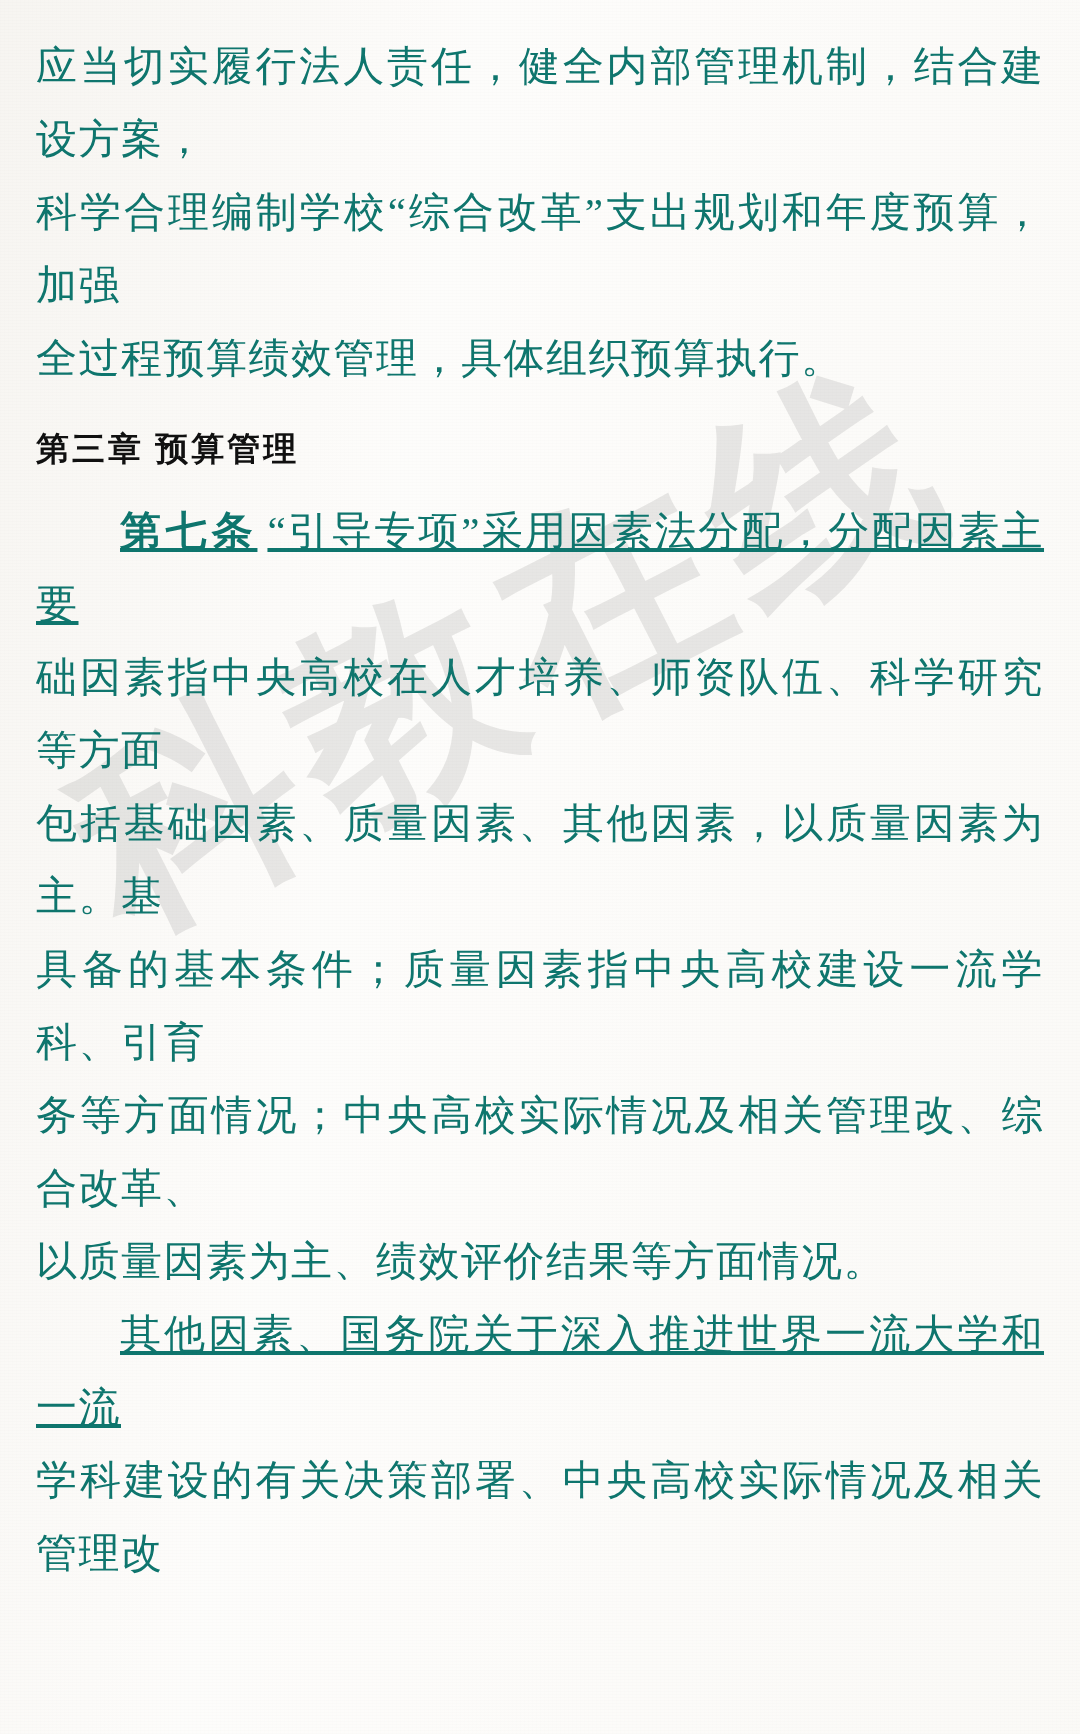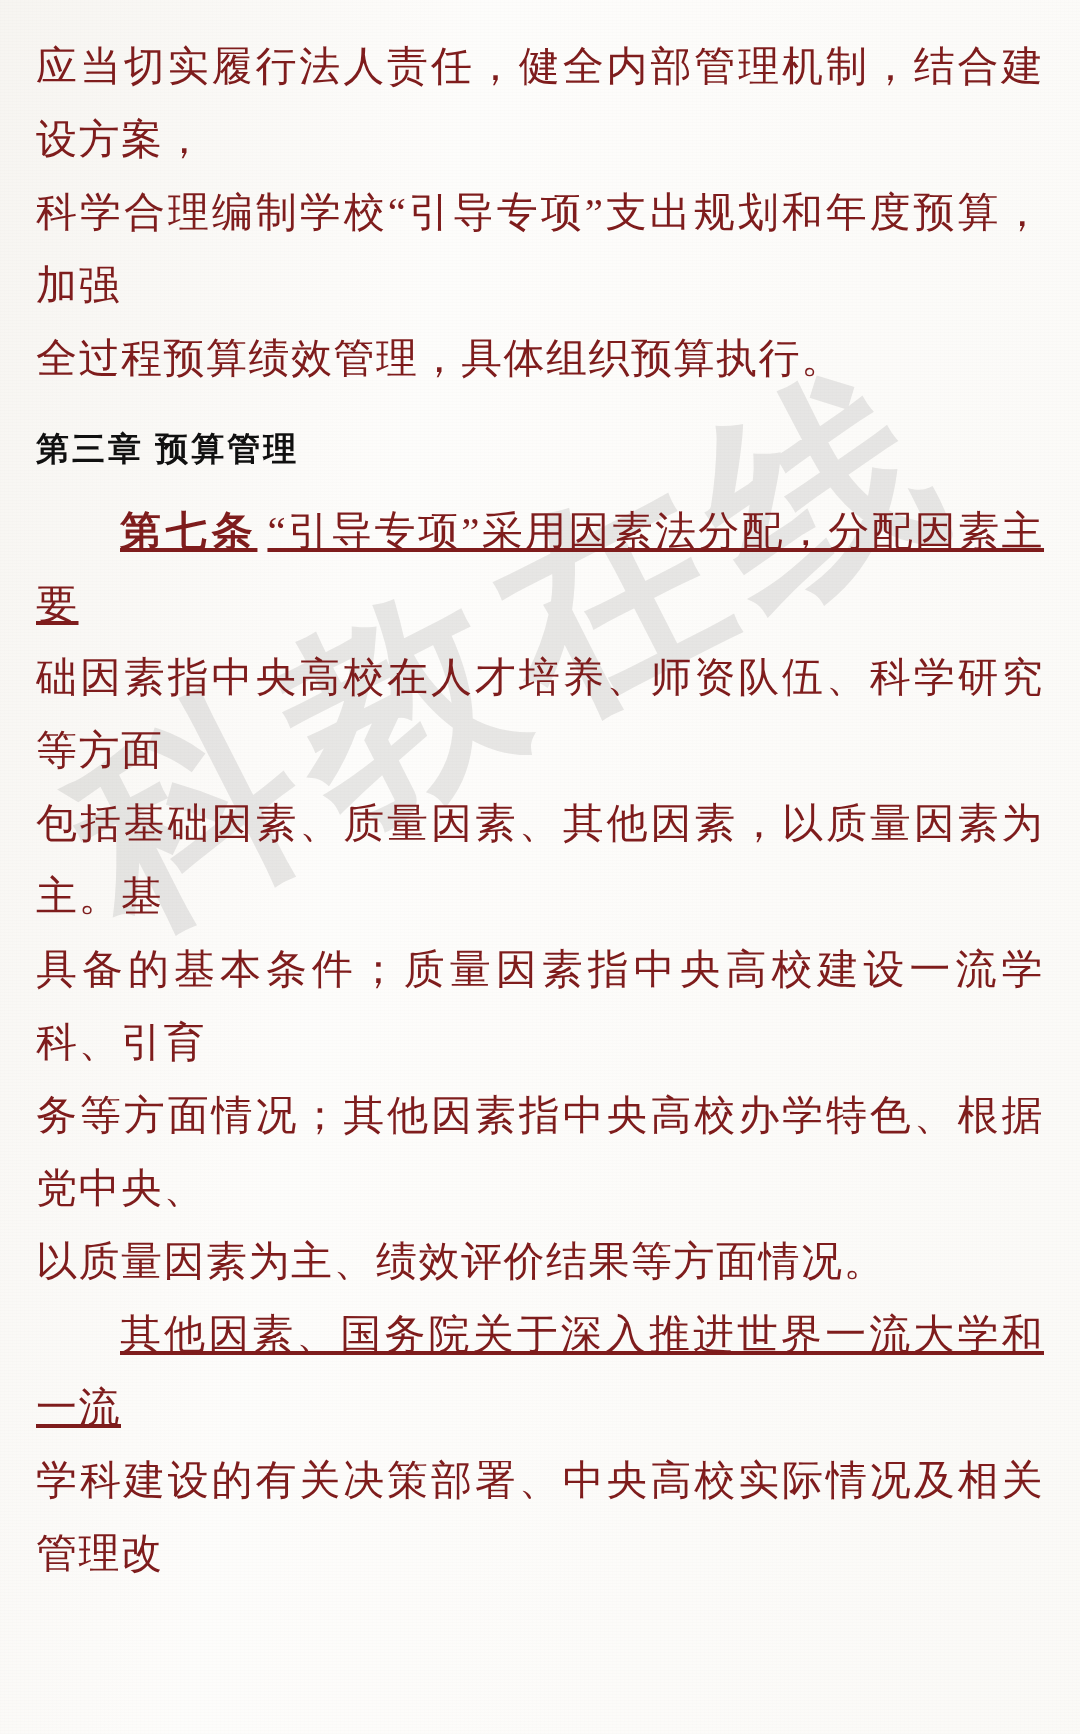--- a/index.html
+++ b/index.html
@@ -63,21 +63,21 @@
   }
 
   p.body-line,
   p.para {
     margin: 0;
     font-size: 41px;
     line-height: 73px;
     letter-spacing: 1.5px;
     text-align: justify;
     text-justify: inter-ideograph;
-    color: #7f1d1d;
+    color: #0f766e;
   }
 
   .indent {
     text-indent: 84px;
     text-decoration: underline;
   }
 
   h2.chapter-title {
     margin: 14px 0 6px 0;
     font-size: 33px;
@@ -112,32 +112,32 @@
 <div id="page">
   <div id="paper-tint"></div>
 
   <div id="watermark">
     <span class="wm-line">科教在线</span>
   </div>
 
   <div id="content">
 
     <p class="body-line">应当切实履行法人责任，健全内部管理机制，结合建设方案，</p>
-    <p class="body-line">科学合理编制学校“引导专项”支出规划和年度预算，加强</p>
+    <p class="body-line">科学合理编制学校“综合改革”支出规划和年度预算，加强</p>
     <p class="body-line">全过程预算绩效管理，具体组织预算执行。</p>
 
     <h2 class="chapter-title">第三章  预算管理</h2>
 
     <p class="body-line indent">
       <span class="art-label">第七条</span><span>“引导专项”采用因素法分配，分配因素主要</span>
     </p>
     <p class="body-line">础因素指中央高校在人才培养、师资队伍、科学研究等方面</p>
     <p class="body-line">包括基础因素、质量因素、其他因素，以质量因素为主。基</p>
     <p class="body-line">具备的基本条件；质量因素指中央高校建设一流学科、引育</p>
-    <p class="body-line">务等方面情况；其他因素指中央高校办学特色、根据党中央、</p>
+    <p class="body-line">务等方面情况；中央高校实际情况及相关管理改、综合改革、</p>
     <p class="body-line">以质量因素为主、绩效评价结果等方面情况。</p>
 
     <p class="body-line indent">其他因素、国务院关于深入推进世界一流大学和一流</p>
     <p class="body-line">学科建设的有关决策部署、中央高校实际情况及相关管理改</p>
 
   </div>
 
   <div id="grain"></div>
 </div>
 

